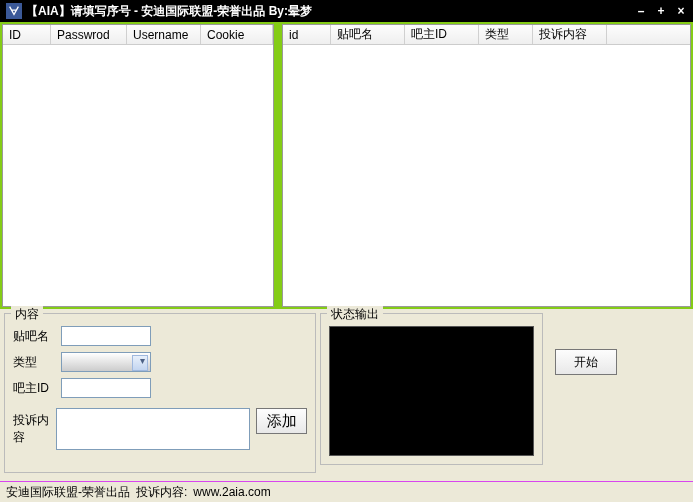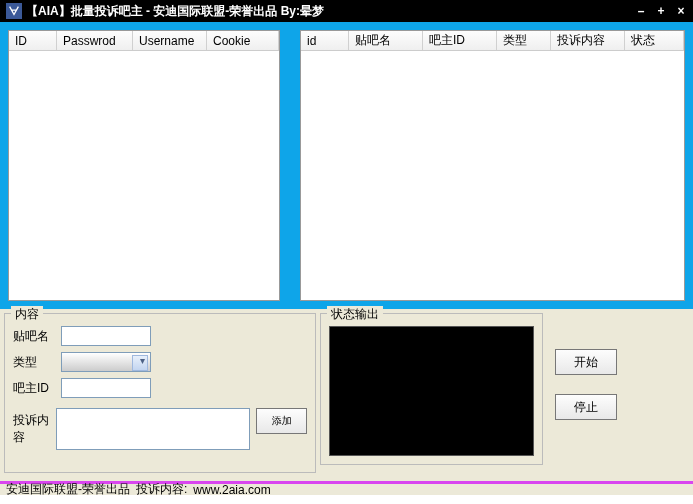--- a/index.html
+++ b/index.html
@@ -5,21 +5,21 @@
   * { box-sizing: border-box; margin: 0; padding: 0; }
   body { font-family: "SimSun", Arial, sans-serif; font-size: 12px; background: #fff; width: 693px; height: 504px; overflow: hidden; }
   
   .titlebar { background: #000; color: #fff; height: 22px; display: flex; align-items: center; padding: 0 6px; font-weight: bold; }
   .titlebar-icon { width: 16px; height: 16px; background: #3b5998; margin-right: 4px; display: inline-flex; align-items: center; justify-content: center; }
   .titlebar-icon svg { width: 14px; height: 14px; }
   .titlebar-text { flex: 1; }
   .titlebar-btns { display: flex; gap: 8px; font-family: Arial; font-size: 12px; }
   .titlebar-btn { cursor: pointer; width: 12px; text-align: center; }
 
-  .main-area { display: flex; height: 287px; background: #0ea5e9; padding: 8px; gap: 20px; }
+  .main-area { display: flex; height: 287px; background: #84cc16; padding: 2px; gap: 8px; }
   .tbl-wrap { background: #fff; border: 1px solid #999; flex-shrink: 0; overflow: hidden; }
   .tbl-left { width: 272px; }
   .tbl-right { flex: 1; }
   .tbl-head { display: flex; height: 20px; background: linear-gradient(#fdfdfd,#efefef); border-bottom: 1px solid #ccc; }
   .th { border-right: 1px solid #d0d0d0; padding: 2px 6px; font-size: 12px; white-space: nowrap; overflow: hidden; display: flex; align-items: center; }
 
   .bottom-area { display: flex; height: 172px; background: #ece9d8; padding: 4px 4px 0 4px; gap: 4px; }
 
   .gb { border: 1px solid #bbb; position: relative; padding: 12px 8px 8px 8px; }
   .gb-title { position: absolute; top: -8px; left: 6px; background: #ece9d8; padding: 0 4px; font-size: 12px; }
@@ -27,44 +27,44 @@
 
   .box-content { width: 312px; height: 160px; }
   .form-col { width: 170px; }
   .frm-row { display: flex; align-items: center; margin-bottom: 6px; }
   .frm-lbl { width: 48px; font-size: 12px; }
   .txt { border: 1px solid #7f9db9; height: 20px; width: 90px; padding: 1px 3px; font-size: 12px; }
   .combo { border: 1px solid #7f9db9; height: 20px; width: 90px; background: linear-gradient(#fff,#ccc); position: relative; }
   .combo::after { content: ""; position: absolute; right: 2px; top: 2px; width: 14px; height: 14px; background: linear-gradient(#e8f0fb,#c3d5f0); border: 1px solid #9fb8de; }
   .combo::before { content: "▾"; position: absolute; right: 5px; top: 2px; font-size: 10px; z-index: 1; color: #4d6185; }
   .textarea { border: 1px solid #7f9db9; width: 215px; height: 42px; padding: 2px; font-size: 12px; resize: none; background: #fff; }
-  .btn-add { width: 56px; height: 26px; background: linear-gradient(#fdfdfd,#e8e8e8); border: 1px solid #777; margin-left: 6px; cursor: pointer; font-family: inherit; font-size: 10px; }
+  .btn-add { width: 56px; height: 26px; background: linear-gradient(#fdfdfd,#e8e8e8); border: 1px solid #777; margin-left: 6px; cursor: pointer; font-family: inherit; font-size: 15px; }
   .complaint-row { display: flex; align-items: flex-start; }
 
   .type-desc { color: #ff0000; font-size: 12px; font-weight: bold; line-height: 1.35; margin-top: 2px; }
 
   .box-status { width: 223px; height: 152px; }
   .status-out { background: #000; width: 100%; height: 100%; border: 1px solid #555; }
 
   .btn-col { width: 78px; display: flex; flex-direction: column; gap: 19px; padding-top: 36px; align-items: center; }
   .big-btn { width: 62px; height: 26px; background: linear-gradient(#fdfdfd,#e8e8e8); border: 1px solid #777; cursor: pointer; font-family: inherit; font-size: 12px; }
 
-  .statusbar { height: 14px; background: #ece9d8; border-top: 3px solid #d946ef; display: flex; align-items: center; padding: 0 6px; font-size: 12px; gap: 6px; }
+  .statusbar { height: 21px; background: #ece9d8; border-top: 1px solid #d946ef; display: flex; align-items: center; padding: 0 6px; font-size: 12px; gap: 6px; }
   .sb-link { cursor: pointer; }
 </style>
 </head>
 <body>
 
 <div class="titlebar">
   <span class="titlebar-icon">
     <svg viewBox="0 0 16 16">
         <path d="M3 3 L8 12 L13 3 M5 7 H11" stroke="#fff" stroke-width="1.5" fill="none"></path>
       </svg>
   </span>
-  <span class="titlebar-text">【AIA】批量投诉吧主 - 安迪国际联盟-荣誉出品    By:晕梦</span>
+  <span class="titlebar-text">【AIA】请填写序号 - 安迪国际联盟-荣誉出品    By:晕梦</span>
   <div class="titlebar-btns">
     <span class="titlebar-btn">–</span>
     <span class="titlebar-btn">+</span>
     <span class="titlebar-btn">×</span>
   </div>
 </div>
 
 <div class="main-area">
   <div class="tbl-wrap tbl-left">
     <div class="tbl-head">
@@ -74,21 +74,20 @@
       <div class="th" style="flex:1">Cookie</div>
     </div>
   </div>
   <div class="tbl-wrap tbl-right">
     <div class="tbl-head">
       <div class="th" style="width:48px">id</div>
       <div class="th" style="width:74px">贴吧名</div>
       <div class="th" style="width:74px">吧主ID</div>
       <div class="th" style="width:54px">类型</div>
       <div class="th" style="width:74px">投诉内容</div>
-      <div class="th" style="flex:1">状态</div>
     </div>
   </div>
 </div>
 
 <div class="bottom-area">
 
   <div class="gb box-content">
     <div class="gb-title">内容</div>
     <div class="gb-inner">
       <div class="form-col">
@@ -114,21 +113,20 @@
     </div>
   </div>
 
   <div class="gb box-status">
     <div class="gb-title">状态输出</div>
     <div class="status-out"></div>
   </div>
 
   <div class="btn-col">
     <button class="big-btn">开始</button>
-    <button class="big-btn">停止</button>
   </div>
 
 </div>
 
 <div class="statusbar">
   <span>安迪国际联盟-荣誉出品</span>
   <span>投诉内容:</span>
   <span class="sb-link">www.2aia.com</span>
 </div>
 

